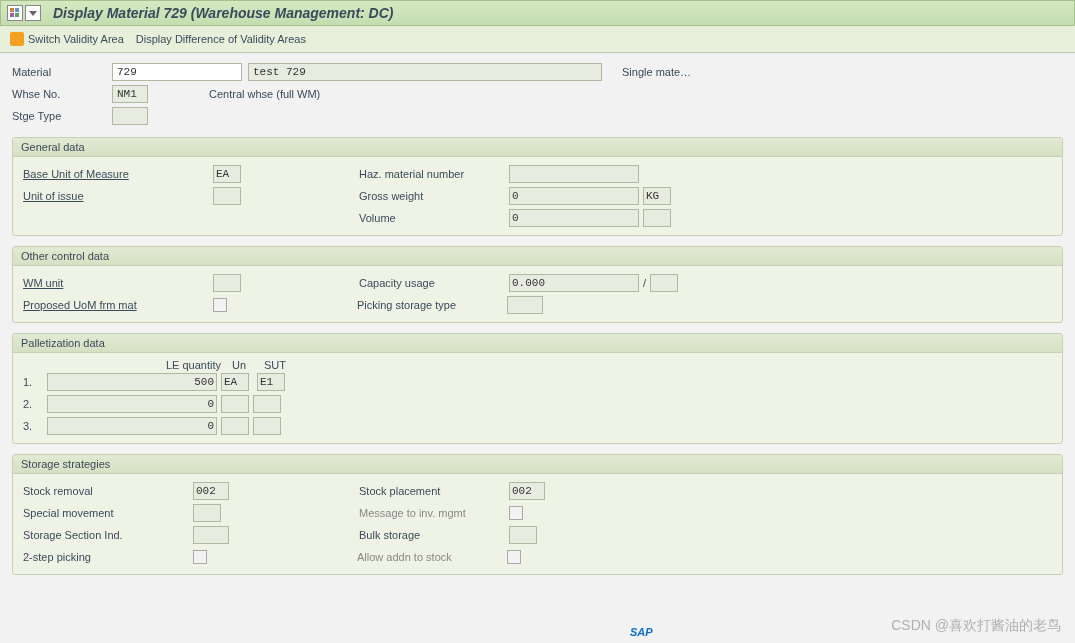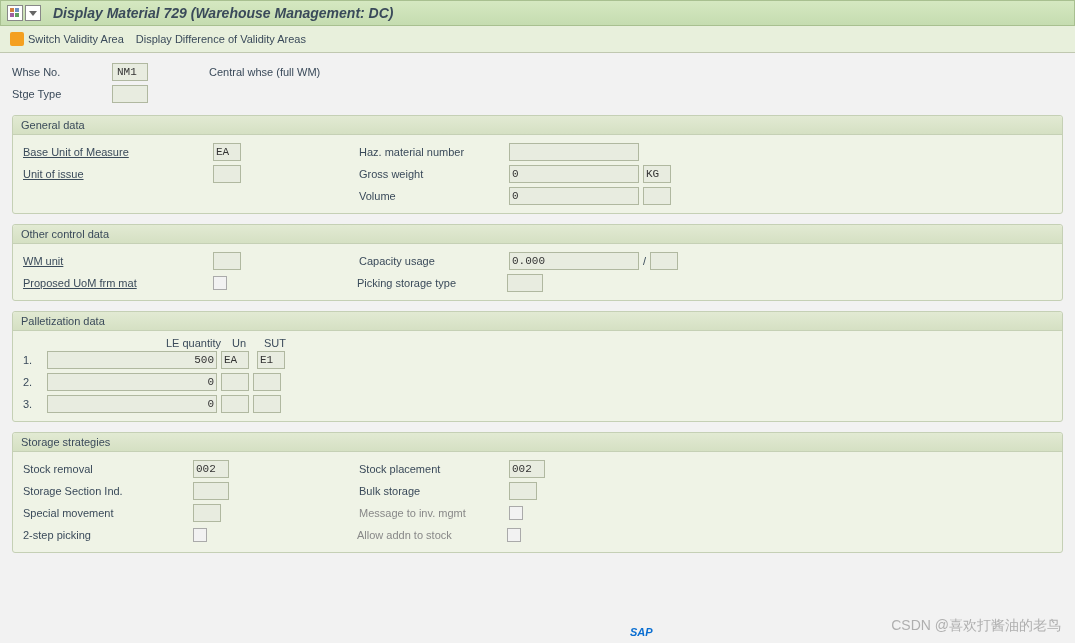--- a/index.html
+++ b/index.html
@@ -172,20 +172,26 @@
     <span>Switch Validity Area</span>
   </div>
   <div class="tool-btn">
     <span>Display Difference of Validity Areas</span>
   </div>
 </div>
 
 <div class="content">
 
   <div class="header-row">
+    <span class="fld-label">Material</span>
+    <input class="fld-input white" style="width: 130px;" value="729">
+    <input class="fld-input" style="width: 354px; margin-left: 6px;" value="test 729">
+    <span class="fld-text" style="margin-left:14px">Single mate…</span>
+  </div>
+  <div class="header-row">
     <span class="fld-label">Whse No.</span>
     <input class="fld-input" style="width: 36px;" value="NM1">
     <span class="fld-text" style="margin-left:55px">Central whse (full WM)</span>
   </div>
   <div class="header-row">
     <span class="fld-label">Stge Type</span>
     <input class="fld-input" style="width: 36px;" value="">
   </div>
 
   <div class="fieldset">
@@ -270,32 +276,32 @@
     <div class="fs-header">Storage strategies</div>
     <div class="fs-body">
       <div class="row">
         <span style="width:170px;color:#3a4a5a">Stock removal</span>
         <input class="mini-in" style="width: 36px;" value="002">
         <span style="width:130px"></span>
         <span class="col-mid-label">Stock placement</span>
         <input class="mini-in" style="width: 36px;" value="002">
       </div>
       <div class="row">
+        <span style="width:170px;color:#3a4a5a">Special movement</span>
+        <input class="mini-in" style="width: 28px;" value="">
+        <span style="width:138px"></span>
+        <span class="col-mid-label gray" style="color:#888">Message to inv. mgmt</span>
+        <span class="chk"></span>
+      </div>
+      <div class="row">
         <span style="width:170px;color:#3a4a5a">Storage Section Ind.</span>
         <input class="mini-in" style="width: 36px;" value="">
         <span style="width:130px"></span>
         <span class="col-mid-label">Bulk storage</span>
         <input class="mini-in" style="width: 28px;" value="">
-      </div>
-      <div class="row">
-        <span style="width:170px;color:#3a4a5a">Special movement</span>
-        <input class="mini-in" style="width: 28px;" value="">
-        <span style="width:138px"></span>
-        <span class="col-mid-label gray" style="color:#888">Message to inv. mgmt</span>
-        <span class="chk"></span>
       </div>
       <div class="row">
         <span style="width:170px;color:#3a4a5a">2-step picking</span>
         <span class="chk"></span>
         <span style="width:150px"></span>
         <span class="col-mid-label gray" style="color:#888">Allow addn to stock</span>
         <span class="chk"></span>
       </div>
     </div>
   </div>

